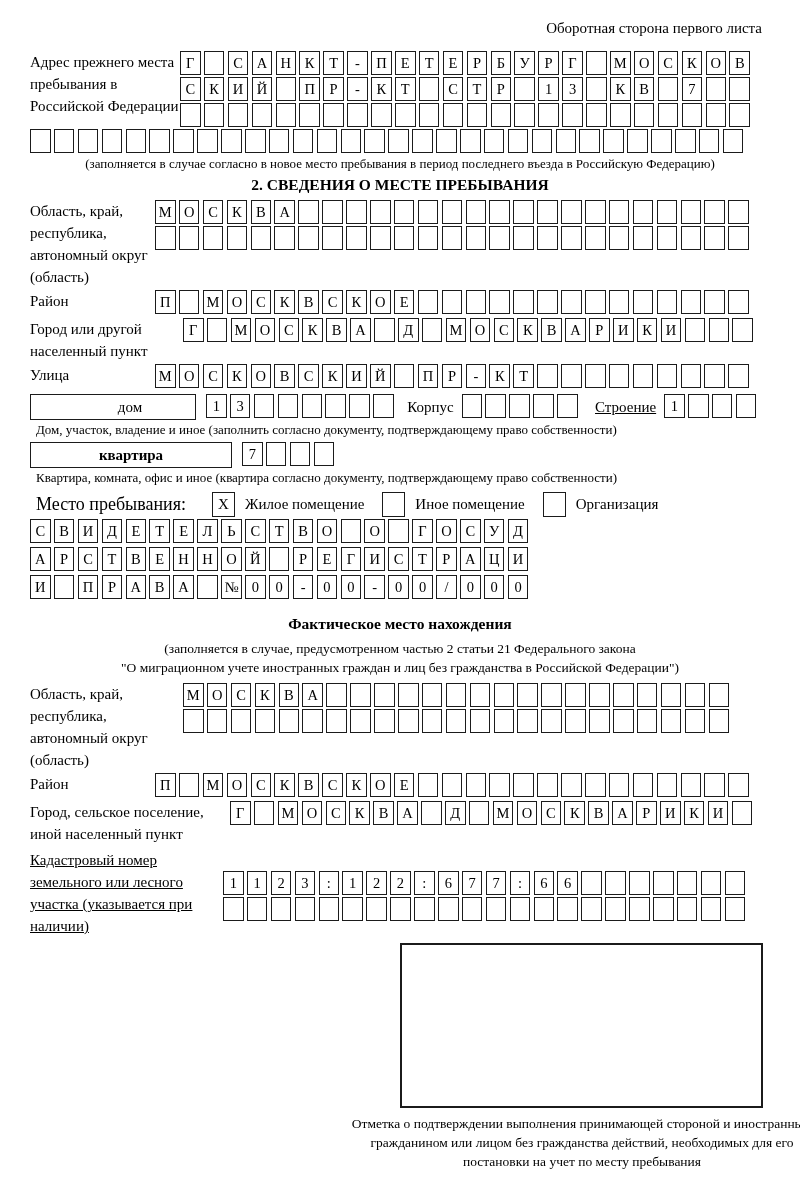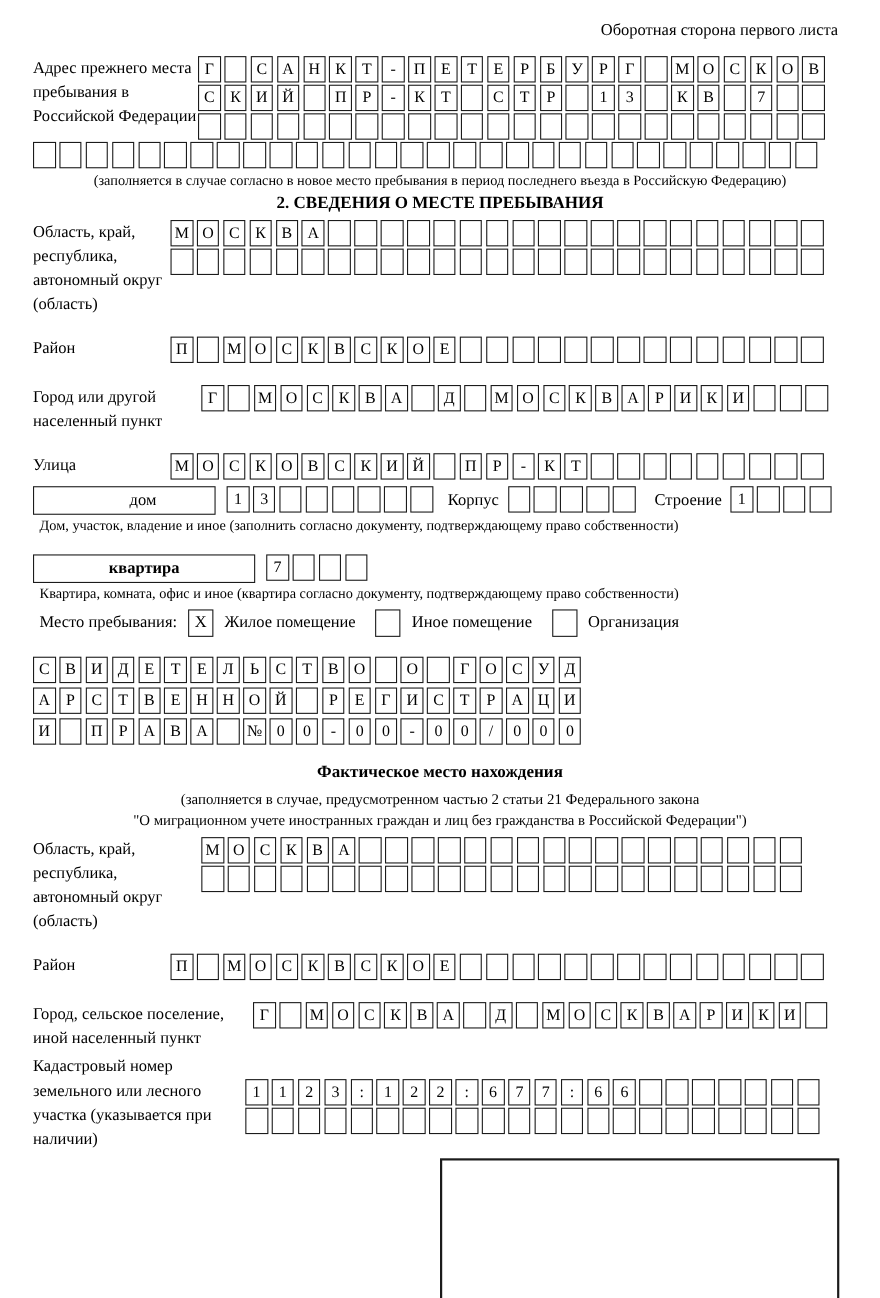--- a/index.html
+++ b/index.html
@@ -1,40 +1,40 @@
 <!DOCTYPE html>
 <html><head>
 <meta charset="utf-8">
 <style>
   html,body{margin:0;padding:0;background:#fff;}
   body{width:800px;height:1180px;font-family:"Liberation Serif","DejaVu Serif",serif;color:#000;overflow:hidden;}
   .page{padding:8px 30px 0 30px;position:relative;}
   .hdr{ text-align:right;font-size:15px;margin:12px 8px 14px 0;}
   .frow{display:flex;align-items:flex-start;}
   .flabel{font-size:15px;line-height:22px;flex:none;}
-  .w150{width:150px;} .w125{width:125px;} .w153{width:153px;} .w200{width:200px;} .w193{width:193px;} .w215{width:215px;}
+  .w150{width:150px;} .w125{width:125px;} .w153{width:153px;} .w200{width:200px;} .w193{width:193px;text-decoration:underline;} .w215{width:215px;}
   .cellcol{flex:1;min-width:0;}
   .cellrow{display:flex;height:24px;margin-bottom:2px;}
   .cell{box-sizing:border-box;flex:none;display:inline-flex;align-items:center;justify-content:center;
         width:20.5px;height:24px;border:1.6px solid #1b1b1b;margin-right:3.4px;font-size:14.5px;line-height:1;}
   .caption{font-size:13px;text-align:center;margin:1px 0 4px 0;line-height:17px;}
   .sect-title{font-weight:bold;font-size:15.5px;text-align:center;margin:4px 0 6px 0;}
   .labelbox{box-sizing:border-box;border:1.6px solid #1b1b1b;height:26px;display:inline-flex;align-items:center;
             justify-content:center;font-size:15px;flex:none;margin-right:10px;}
   .boxdom{width:166px;padding-left:34px;} .boxkv{width:202px;font-weight:bold;}
   .inline-lab{font-size:15px;line-height:26px;flex:none;}
   .chk{box-sizing:border-box;width:23px;height:25px;border:1.6px solid #1b1b1b;display:inline-flex;
        align-items:center;justify-content:center;font-size:15px;flex:none;}
   .mesto-row{display:flex;align-items:center;margin:6px 0 0 6px;}
   .mesto-row .opt{font-size:15px;margin:0 18px 0 10px;text-align:right;}
   .small-note{font-size:13.5px;margin:2px 0 6px 160px;}
   .fact-note{font-size:13.5px;text-align:center;line-height:19px;margin:0 0 6px 0;}
   .markbox{box-sizing:border-box;width:363px;height:165px;border:2px solid #1b1b1b;margin-left:370px;margin-top:6px;}
   .markcap{width:480px;margin-left:312px;text-align:center;font-size:13.5px;line-height:19px;margin-top:6px;}
-  .mt2{margin-top:18px;} .mt4{margin-top:4px;}
+  .mt2{margin-top:2px;} .mt4{margin-top:4px;}
 </style>
 </head>
 <body>
 
 <div class="page">
 
   <div class="hdr">Оборотная сторона первого листа</div>
 
   <div class="frow">
     <div class="flabel w150">Адрес прежнего места пребывания в Российской Федерации</div>
@@ -320,21 +320,21 @@
         <span class="cell"></span>
       </div>
     <span class="inline-lab" style="margin:0 8px 0 10px;">Корпус</span>
     <div class="cellrow">
         <span class="cell"></span>
         <span class="cell"></span>
         <span class="cell"></span>
         <span class="cell"></span>
         <span class="cell"></span>
       </div>
-    <span class="inline-lab" style="margin:0 8px 0 14px;">Строение</span>
+    <span class="inline-lab" style="margin:0 8px 0 14px;text-decoration:underline;">Строение</span>
     <div class="cellrow">
         <span class="cell">1</span>
         <span class="cell"></span>
         <span class="cell"></span>
         <span class="cell"></span>
       </div>
   </div>
   <div class="caption" style="text-align:left;margin-left:6px;">Дом, участок, владение и иное (заполнить согласно документу, подтверждающему право собственности)</div>
 
   <div class="frow mt2">
@@ -342,21 +342,21 @@
     <div class="cellrow">
         <span class="cell">7</span>
         <span class="cell"></span>
         <span class="cell"></span>
         <span class="cell"></span>
       </div>
   </div>
   <div class="caption" style="text-align:left;margin-left:6px;">Квартира, комната, офис и иное (квартира согласно документу, подтверждающему право собственности)</div>
 
   <div class="mesto-row">
-    <span style="font-size:15px;margin-right:10px;">Место пребывания:</span>
+    <span style="font-size:18px;margin-right:26px;">Место пребывания:</span>
     <span class="chk">X</span>
     <span class="opt">Жилое помещение</span>
     <span class="chk"></span>
     <span class="opt">Иное помещение</span>
     <span class="chk"></span>
     <span class="opt">Организация</span>
   </div>
 
   <div class="frow mt2">
     <div class="cellcol">

